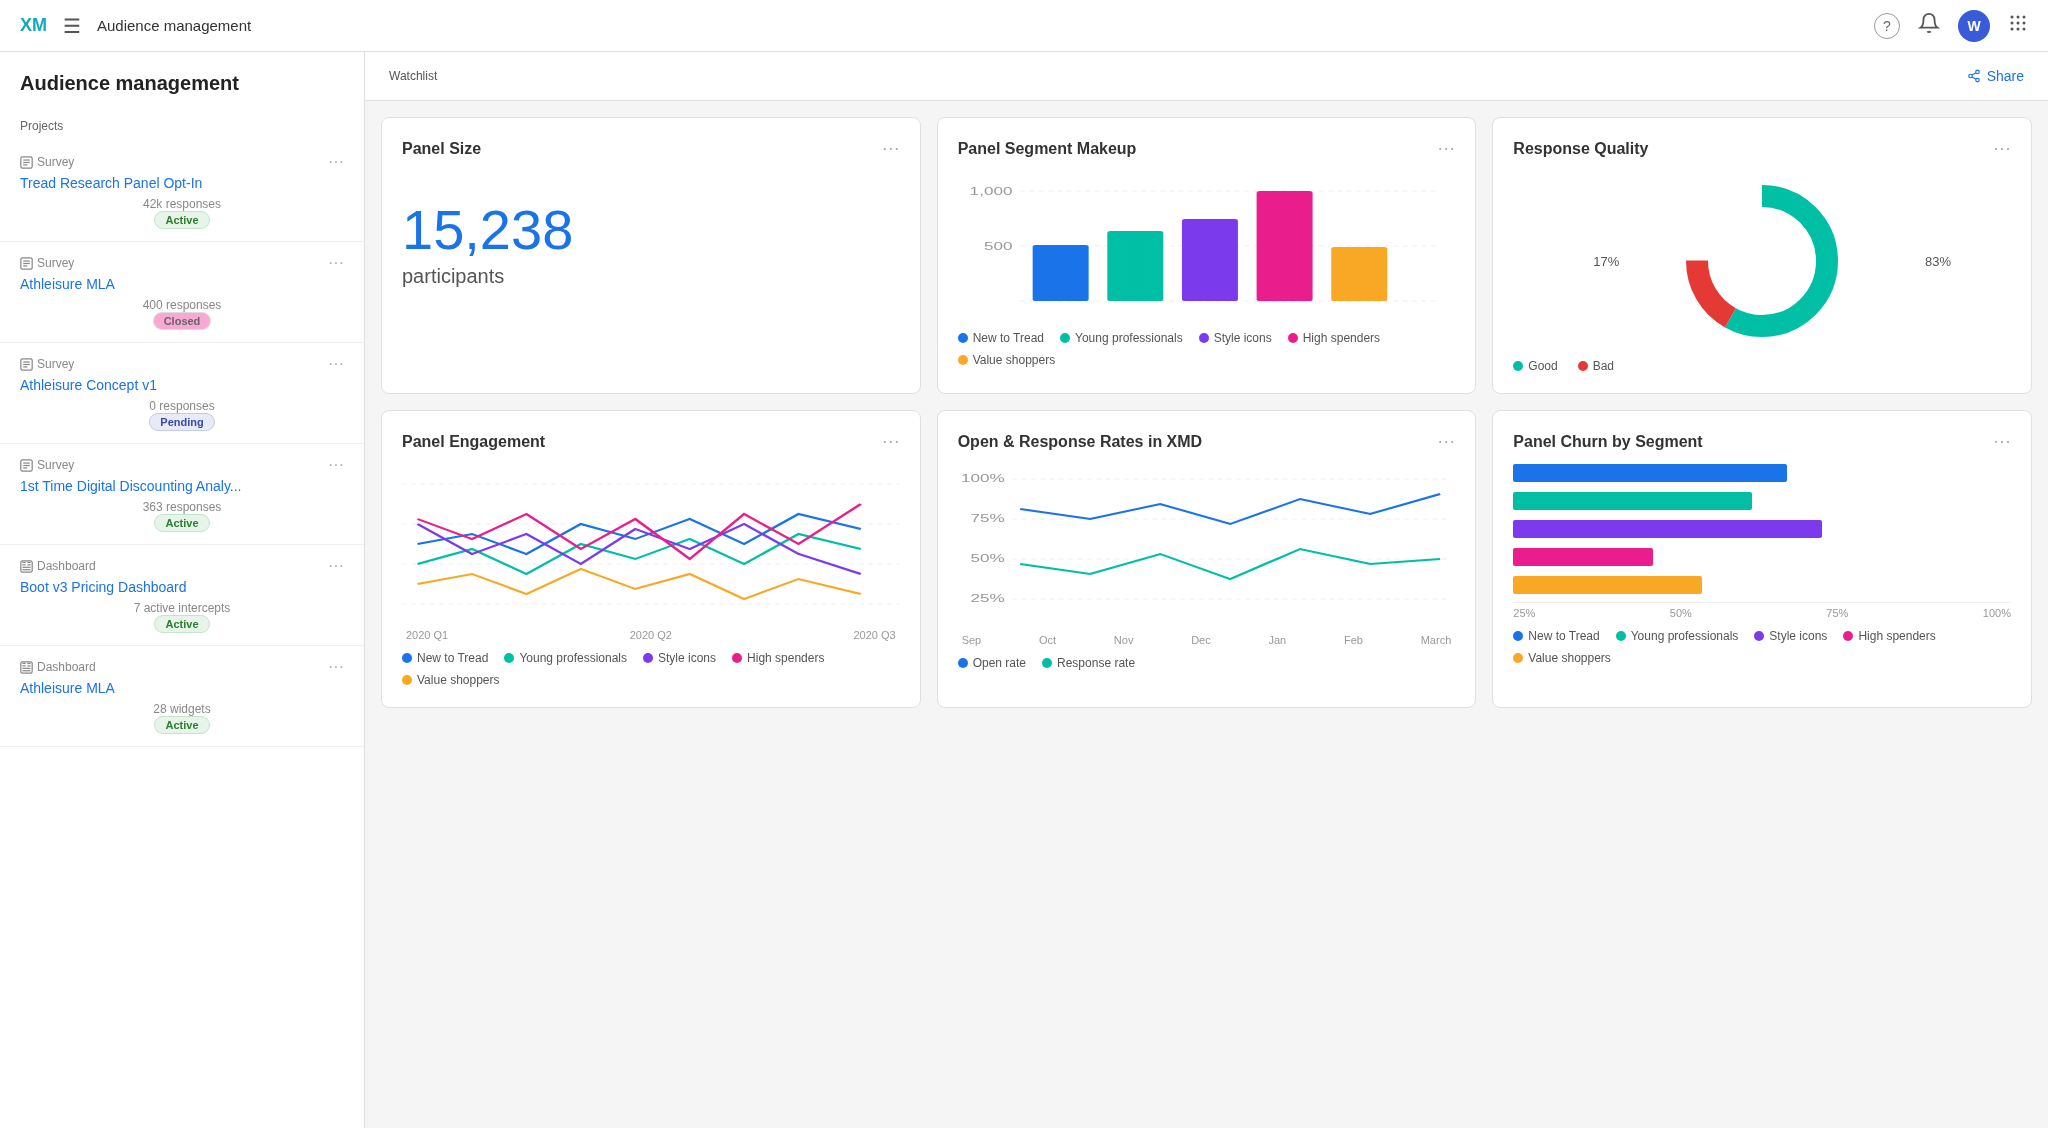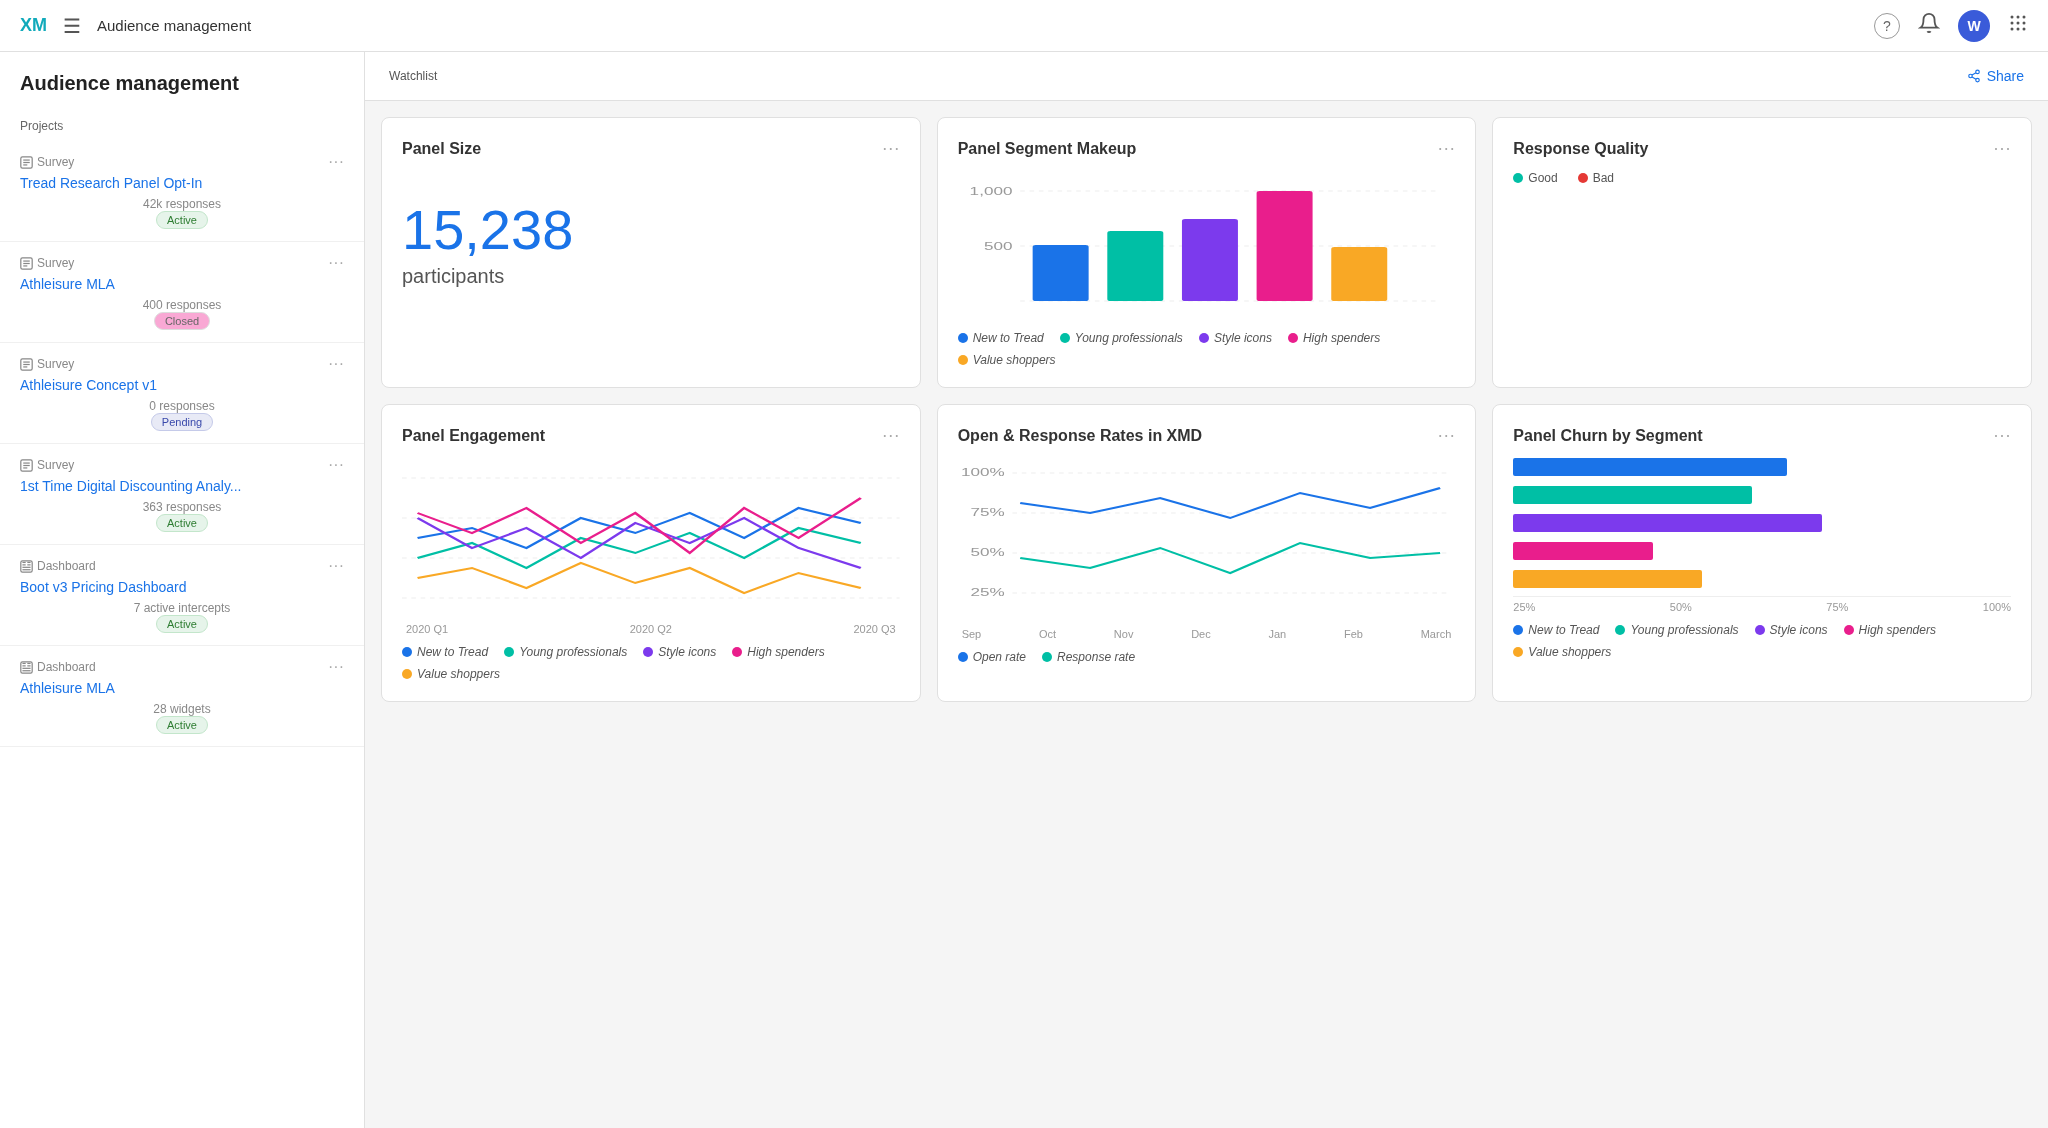--- a/index.html
+++ b/index.html
@@ -21,21 +21,21 @@
     .sidebar { width: 365px; background: #fff; border-right: 1px solid #e0e0e0; overflow-y: auto; flex-shrink: 0; padding: 20px 0; }
     .sidebar-title { font-size: 20px; font-weight: 600; color: #222; padding: 0 20px 16px; }
     .sidebar-section-label { font-size: 12px; color: #666; padding: 8px 20px; text-transform: none; }
     .sidebar-item { padding: 12px 20px; border-bottom: 1px solid #f0f0f0; }
     .sidebar-item-header { display: flex; align-items: center; justify-content: space-between; margin-bottom: 4px; }
     .sidebar-item-type { font-size: 12px; color: #888; display: flex; align-items: center; gap: 4px; }
     .sidebar-item-menu { color: #aaa; cursor: pointer; font-size: 16px; }
     .sidebar-item-name { font-size: 14px; color: #1a73e8; font-weight: 500; cursor: pointer; margin-bottom: 6px; }
     .sidebar-item-footer { display: flex; align-items: center; justify-content: space-between; flex-direction: column; }
     .sidebar-item-responses { font-size: 12px; color: #888; }
-    .badge { font-size: 11px; padding: 2px 10px; border-radius: 12px; font-weight: 400; }
+    .badge { font-size: 11px; padding: 2px 10px; border-radius: 12px; font-weight: 700; }
     .badge-active { background: #e6f4ea; color: #2e7d32; border: 1px solid #c3e6cb; }
     .badge-closed { background: #f9a8d4; color: #666; border: 1px solid #ddd; }
     .badge-pending { background: #e8eaf6; color: #3949ab; border: 1px solid #c5cae9; }
 
     
     .content { flex: 1; overflow-y: auto; padding: 0; }
     .content-header { display: flex; align-items: center; justify-content: space-between; padding: 16px 24px; background: #fff; border-bottom: 1px solid #e0e0e0; }
     .content-header-title { font-size: 12px; color: #555; }
     .share-btn { color: #1a73e8; font-size: 14px; cursor: pointer; display: flex; align-items: center; gap: 6px; }
 
@@ -44,21 +44,21 @@
 
     
     .card { background: #fff; border-radius: 8px; border: 1px solid #e0e0e0; padding: 20px; }
     .card-header { display: flex; align-items: center; justify-content: space-between; margin-bottom: 12px; }
     .card-title { font-size: 16px; font-weight: 700; color: #333; }
     .card-menu { color: #aaa; cursor: pointer; font-size: 18px; }
 
     
     .panel-size-number { font-size: 56px; font-weight: 300; color: #1a73e8; line-height: 1.1; margin-top: 40px; }
     .panel-size-label { font-size: 20px; color: #555; margin-top: 4px; }
-    .chart-legend { display: flex; flex-wrap: wrap; gap: 8px 16px; font-size: 12px; color: #555; margin-top: 8px; font-style: italic; }
+    .chart-legend { display: flex; flex-wrap: wrap; gap: 8px 16px; font-size: 12px; color: #555; margin-top: 8px; }
     .legend-item { display: flex; align-items: center; gap: 5px; }
     .legend-dot { width: 10px; height: 10px; border-radius: 50%; flex-shrink: 0; }
 
     
     .donut-container { display: flex; align-items: center; justify-content: center; height: 180px; position: relative; }
     .donut-labels { display: flex; align-items: center; gap: 20px; font-size: 12px; color: #555; margin-top: 8px; }
     .donut-pct-left { position: absolute; left: 80px; top: 50%; transform: translateY(-50%); font-size: 13px; color: #555; }
     .donut-pct-right { position: absolute; right: 60px; top: 50%; transform: translateY(-50%); font-size: 13px; color: #555; }
     .line-chart-axis { display: flex; justify-content: space-between; font-size: 11px; color: #999; padding: 0 4px; }
 
@@ -299,20 +299,29 @@
             <span>Value shoppers</span>
           </div>
         </div>
       </div>
 
       <div class="card">
         <div class="card-header">
           <span class="card-title">Response Quality</span>
           <span class="card-menu">···</span>
         </div>
+        <div class="donut-container">
+          <span class="donut-pct-left">17%</span>
+          <svg width="180" height="180" viewBox="0 0 180 180">
+
+            <circle cx="90" cy="90" r="65" fill="none" stroke="#00bfa5" stroke-width="22" stroke-dasharray="338.97 408.41" stroke-dashoffset="102.1" transform="rotate(-90 90 90)"></circle>
+            <circle cx="90" cy="90" r="65" fill="none" stroke="#e53935" stroke-width="22" stroke-dasharray="69.43 408.41" stroke-dashoffset="-236.87" transform="rotate(-90 90 90)"></circle>
+          </svg>
+          <span class="donut-pct-right">83%</span>
+        </div>
         <div class="donut-labels">
           <div class="legend-item">
             <div class="legend-dot" style="background:#00bfa5;"></div>
             <span>Good</span>
           </div>
           <div class="legend-item">
             <div class="legend-dot" style="background:#e53935;"></div>
             <span>Bad</span>
           </div>
         </div>

